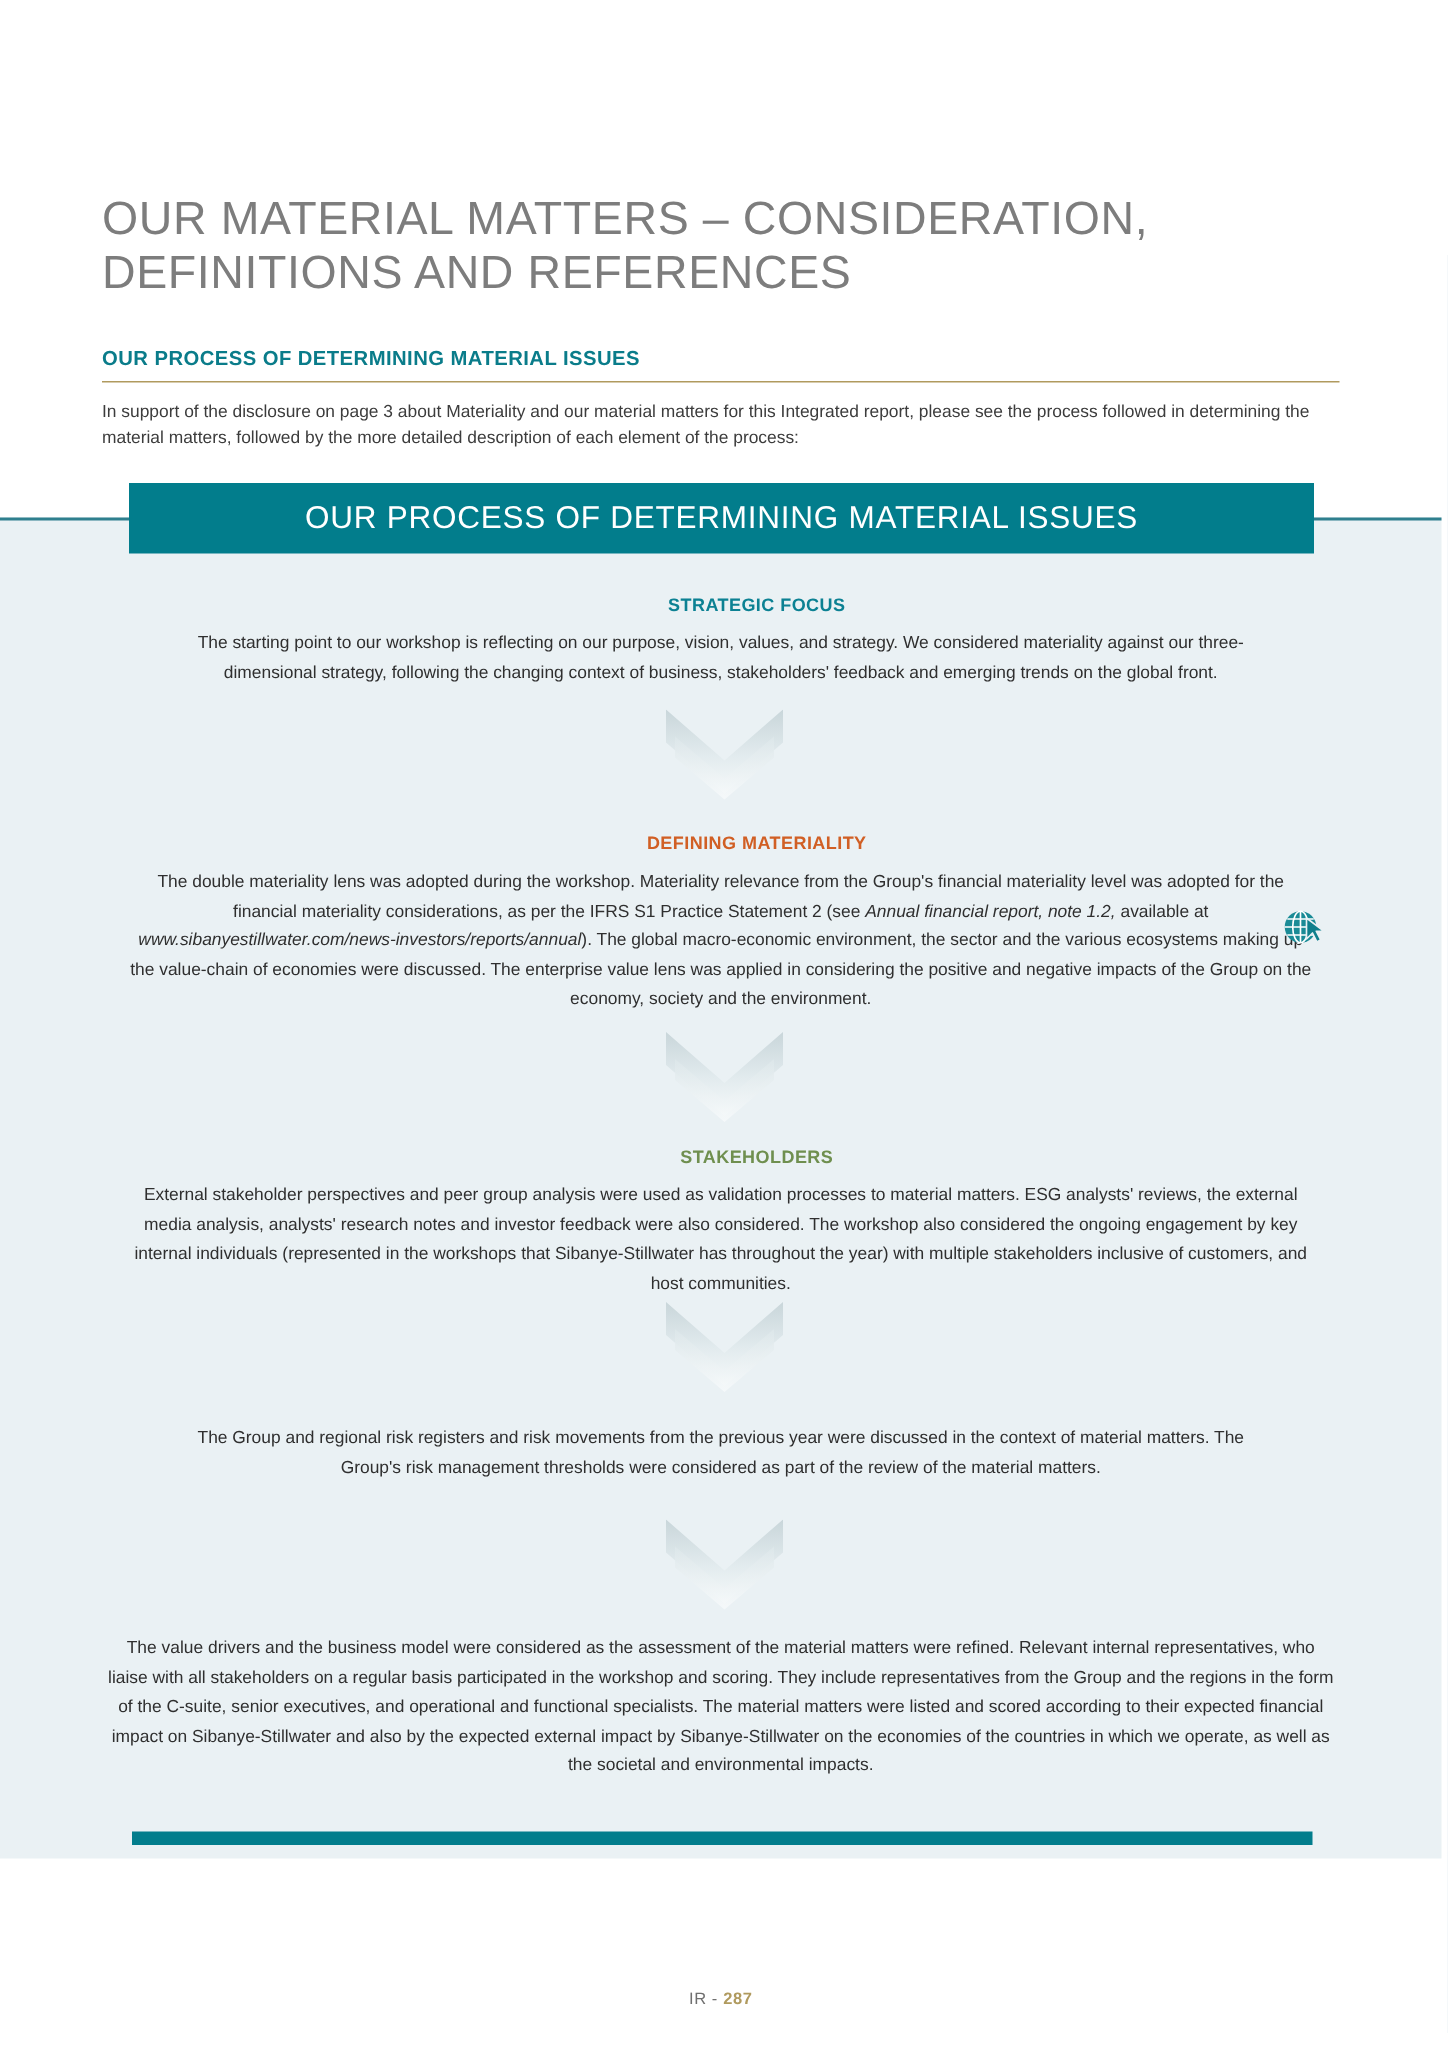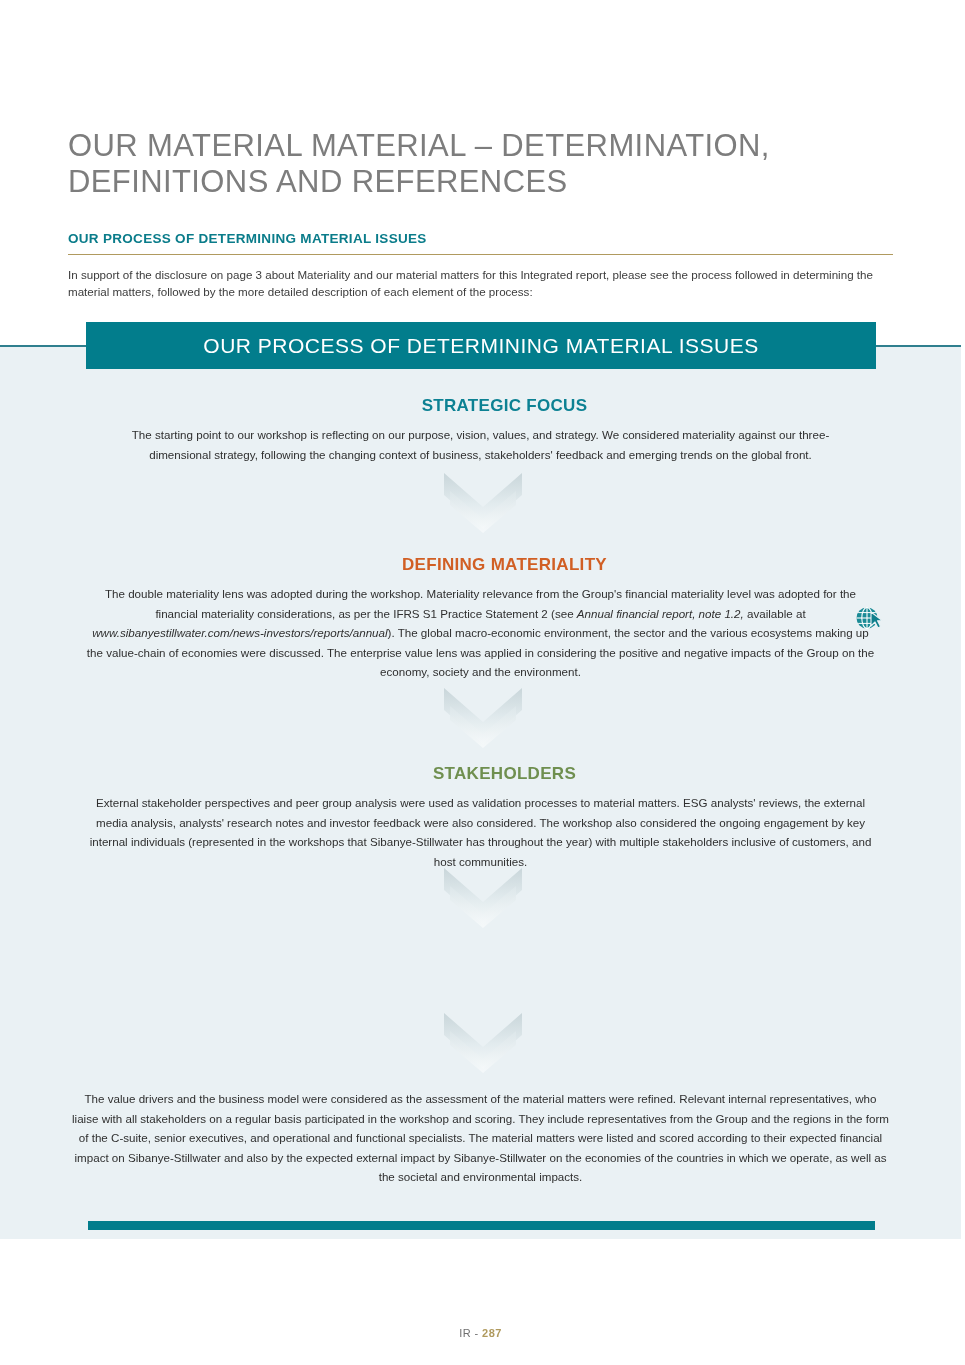--- a/index.html
+++ b/index.html
@@ -104,21 +104,21 @@
   }
 
   
   .step {
     position: absolute;
     left: 0;
     width: 961px;
     text-align: center;
   }
   .step-title {
-    font-size: 17px;
+    font-size: 12px;
     font-weight: bold;
     letter-spacing: 0.3px;
     margin-bottom: 9px;
     margin-left: 48px;
   }
   .step-body {
     font-size: 11.6px;
     line-height: 19.5px;
     color: #2f2f2f;
     margin: 0 auto;
@@ -160,21 +160,21 @@
     font-size: 11px;
     letter-spacing: 0.4px;
   }
   .footer .lbl { color: #6f6f6f; font-weight: normal; }
   .footer .num { color: #b09a5e; font-weight: bold; }
 </style>
 </head>
 <body>
 
 <div class="page-title">
-  <div>OUR MATERIAL MATERIAL – DETERMINATION,</div>
+  <div>OUR MATERIAL MATTERS – CONSIDERATION,</div>
   <div>DEFINITIONS AND REFERENCES</div>
 </div>
 
 <div class="sub-heading">OUR PROCESS OF DETERMINING MATERIAL ISSUES</div>
 <div class="gold-rule"></div>
 
 <p class="intro">In support of the disclosure on page 3 about Materiality and our material matters for this Integrated report, please see the process followed in determining the material matters, followed by the more detailed description of each element of the process:</p>
 
 <div class="panel"></div>
 <div class="panel-topline"></div>
@@ -238,20 +238,21 @@
 </div>
 
 <div class="chev" style="top:868px;">
   <svg width="78" height="62" viewBox="0 0 78 62">
     <polygon points="0,0 39,34 78,0 78,22 39,56 0,22" fill="url(#g1)"></polygon>
     <polygon points="6,18 39,46 72,18 72,32 39,60 6,32" fill="url(#g2)" opacity="0.85"></polygon>
   </svg>
 </div>
 
 <div class="step" style="top:949px;">
+  <div class="step-body" style="width:740px;">The Group and regional risk registers and risk movements from the previous year were discussed in the context of material matters. The Group's risk management thresholds were considered as part of the review of the material matters.</div>
 </div>
 
 <div class="chev" style="top:1013px;">
   <svg width="78" height="62" viewBox="0 0 78 62">
     <polygon points="0,0 39,34 78,0 78,22 39,56 0,22" fill="url(#g1)"></polygon>
     <polygon points="6,18 39,46 72,18 72,32 39,60 6,32" fill="url(#g2)" opacity="0.85"></polygon>
   </svg>
 </div>
 
 <div class="step" style="top:1089px;">

